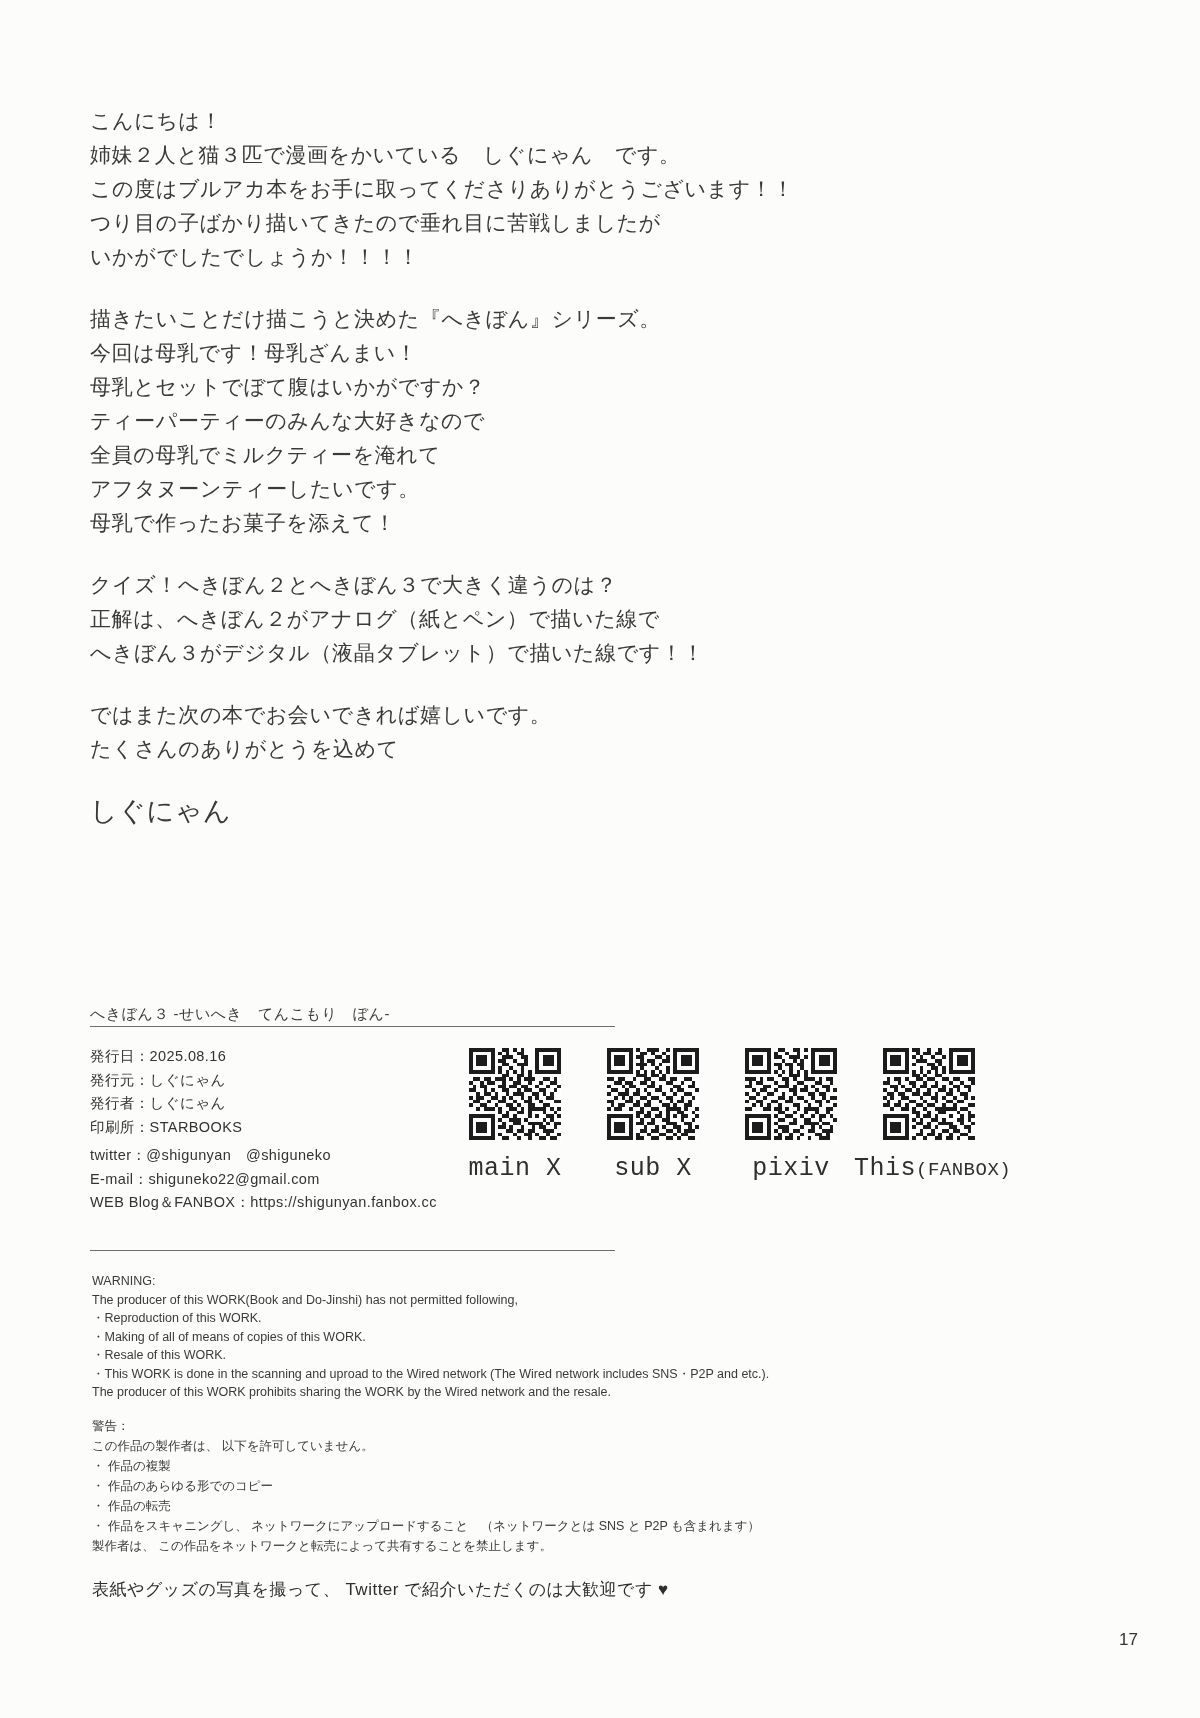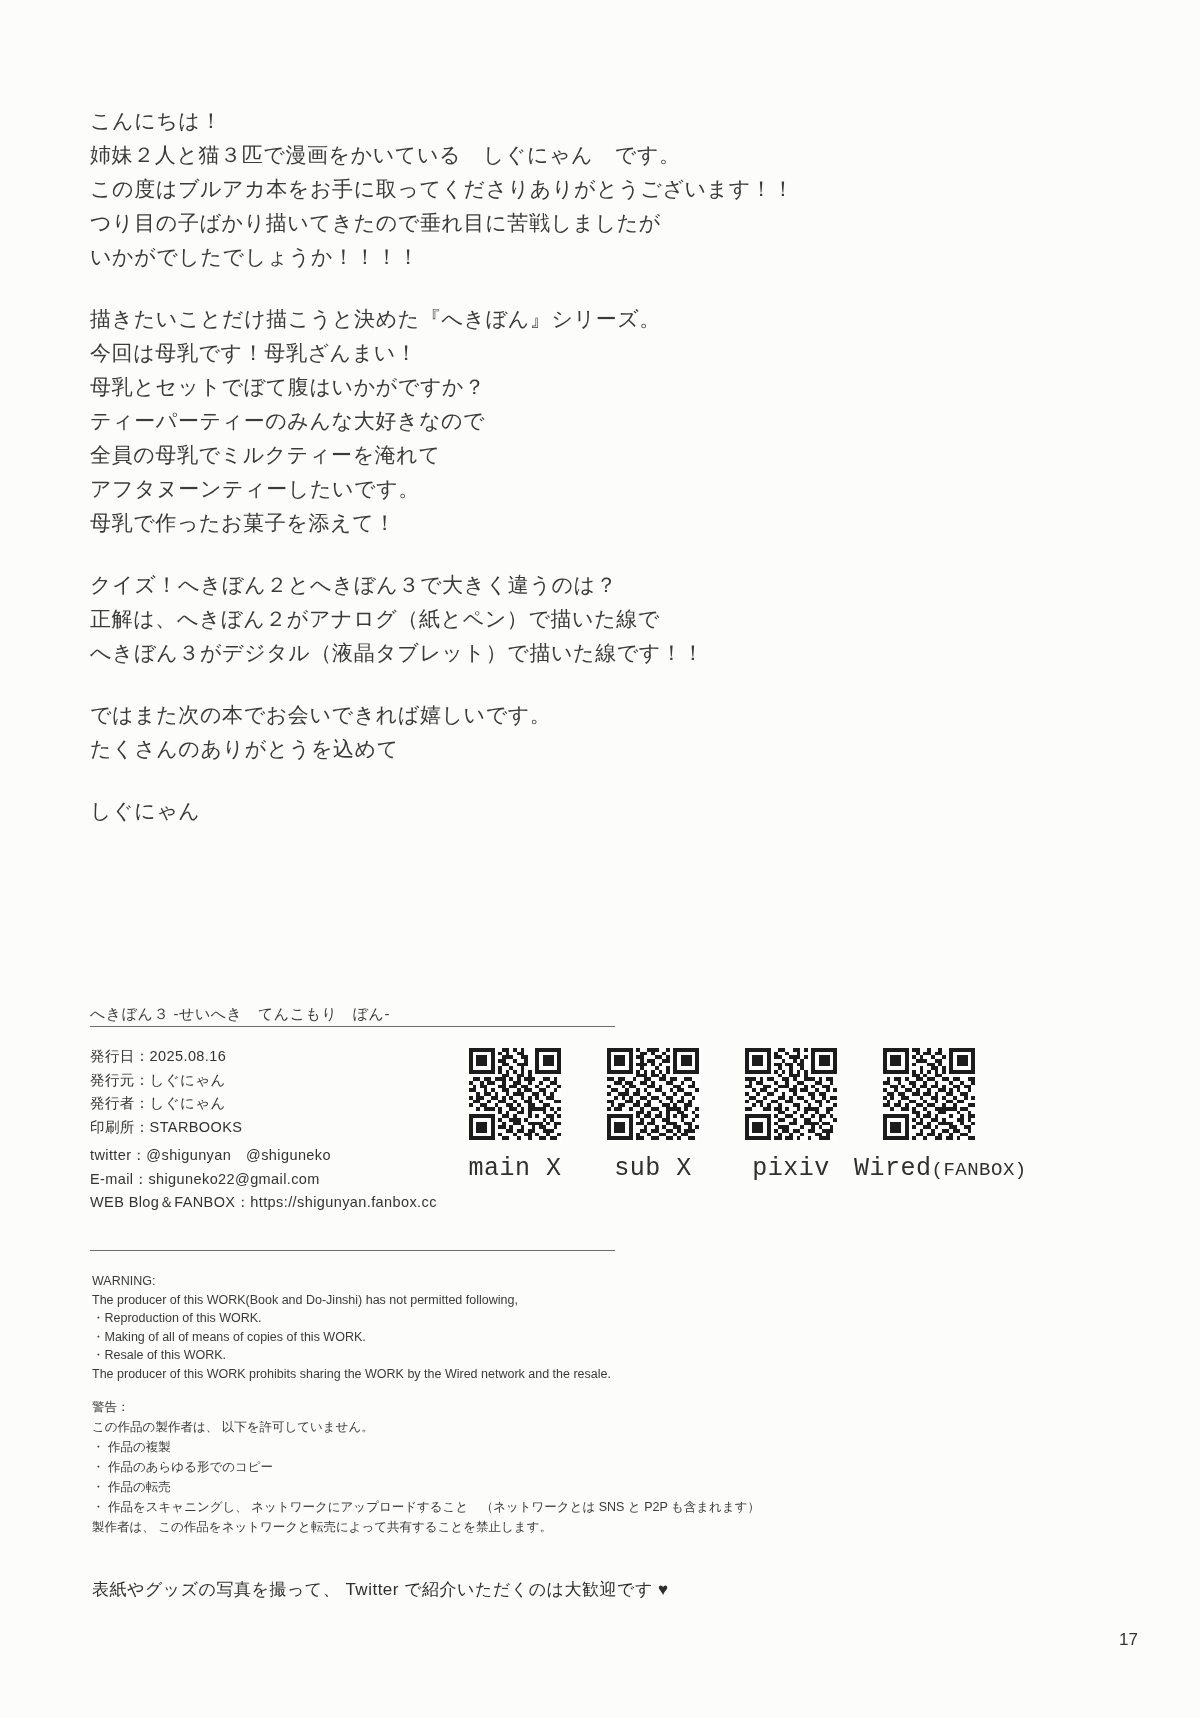--- a/index.html
+++ b/index.html
@@ -34,21 +34,21 @@
     color: #3a3a3a;
     letter-spacing: 0.6px;
   }
   .afterword p {
     margin: 0 0 28px 0;
   }
   .afterword p:last-child { margin-bottom: 0; }
   .afterword .line { display: block; white-space: pre; }
   .sig {
     margin-top: 16px;
-    font-size: 21px;
+    font-size: 27px;
   }
 
   
   .colophon-title {
     position: absolute;
     left: 90px;
     top: 1005px;
     font-size: 15px;
     color: #3c3c3c;
     letter-spacing: 0.5px;
@@ -949,33 +949,34 @@
             <rect x="0" y="24" width="7" height="1"></rect>
               <rect x="8" y="24" width="1" height="1"></rect>
               <rect x="11" y="24" width="1" height="1"></rect>
               <rect x="14" y="24" width="2" height="1"></rect>
               <rect x="17" y="24" width="2" height="1"></rect>
               <rect x="20" y="24" width="1" height="1"></rect>
               <rect x="23" y="24" width="2" height="1"></rect>
           </g>
         </svg>
       </div>
-      <div class="qr-label"><span>Wired</span><span class="small">(FANBOX)</span></div>
+      <div class="qr-label"><span>This</span><span class="small">(FANBOX)</span></div>
     </div>
 
   </div>
 
   <div class="rule rule-bottom"></div>
 
   <div class="warning">
     <div>WARNING:</div>
     <div>The producer of this WORK(Book and Do-Jinshi) has not permitted following,</div>
     <div>・Reproduction of this WORK.</div>
     <div>・Making of all of means of copies of this WORK.</div>
     <div>・Resale of this WORK.</div>
+    <div>・This WORK is done in the scanning and uproad to the Wired network (The Wired network includes SNS・P2P and etc.).</div>
     <div>The producer of this WORK prohibits sharing the WORK by the Wired network and the resale.</div>
     <div class="gap"></div>
     <div class="jp">警告：</div>
     <div class="jp">この作品の製作者は、 以下を許可していません。</div>
     <div class="jp">・ 作品の複製</div>
     <div class="jp">・ 作品のあらゆる形でのコピー</div>
     <div class="jp">・ 作品の転売</div>
     <div class="jp">・ 作品をスキャニングし、 ネットワークにアップロードすること　（ネットワークとは SNS と P2P も含まれます）</div>
     <div class="jp">製作者は、 この作品をネットワークと転売によって共有することを禁止します。</div>
   </div>

